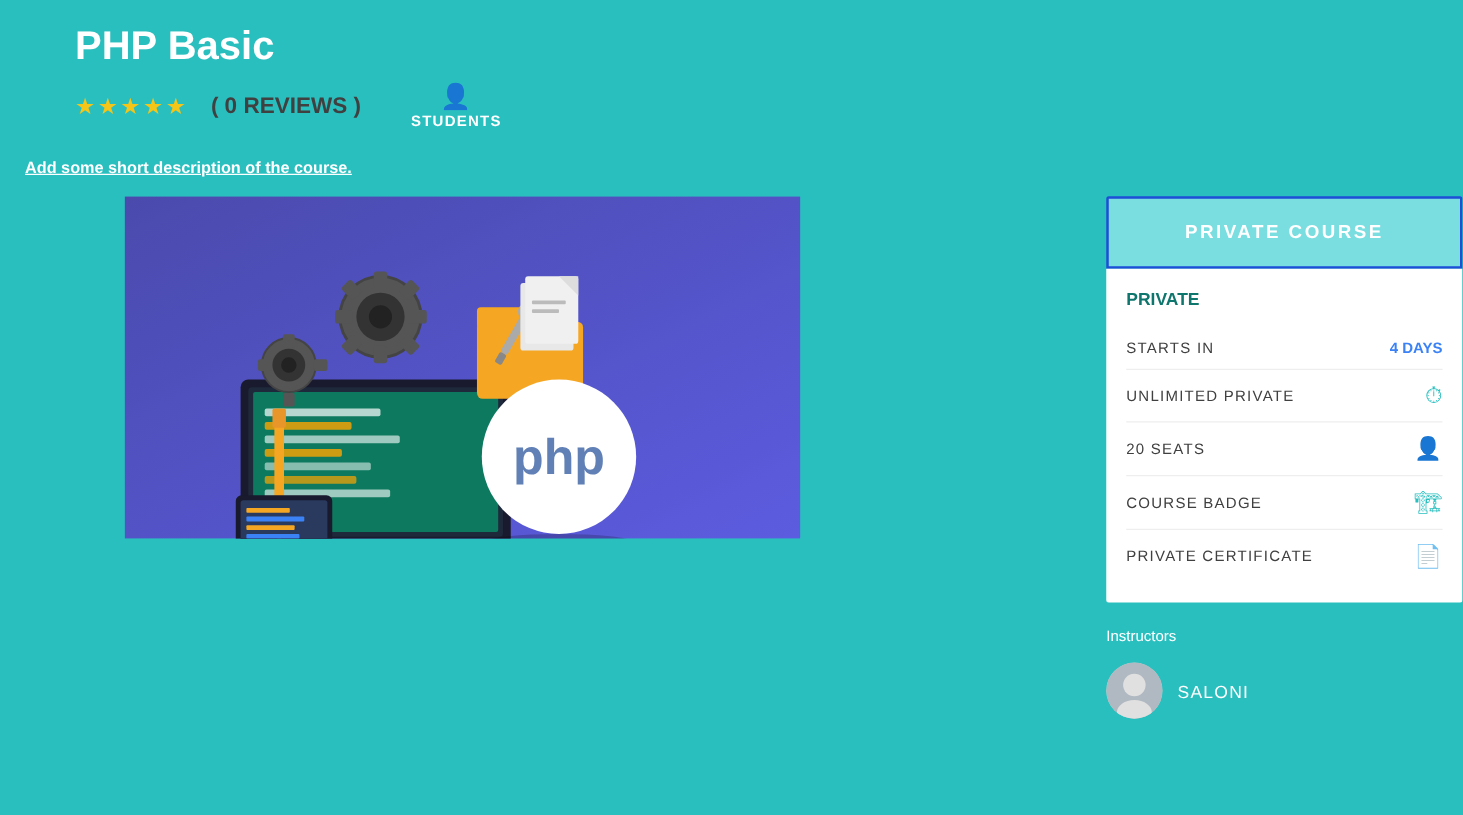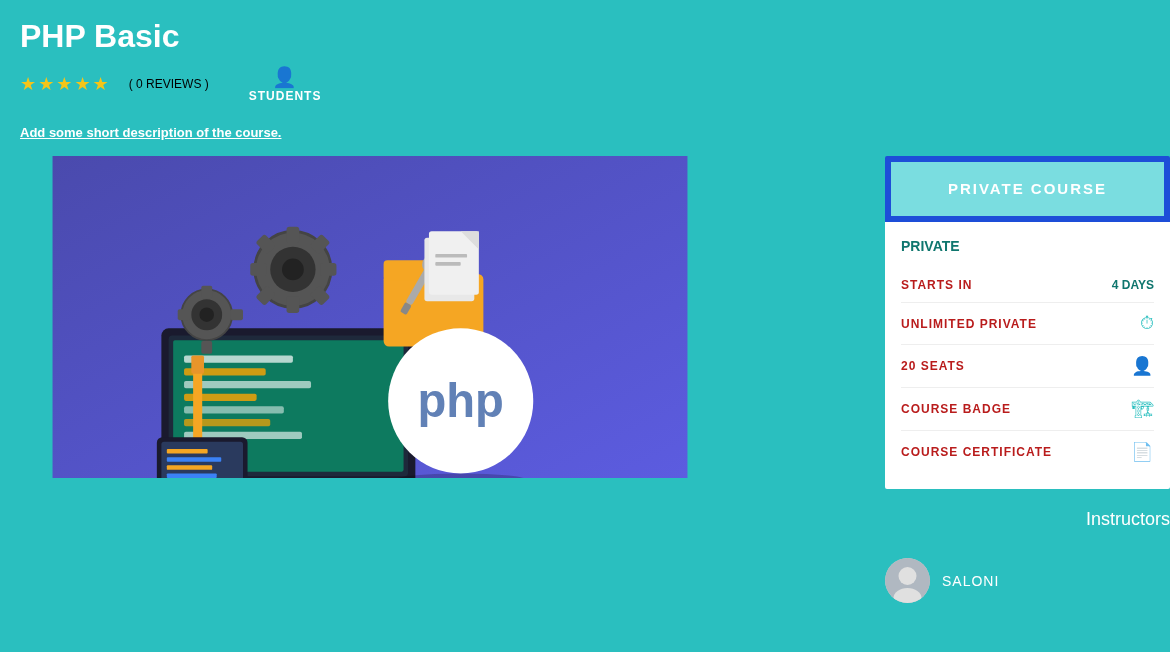--- a/index.html
+++ b/index.html
@@ -7,20 +7,21 @@
       background-color: #2abfbf;
       font-family: Arial, sans-serif;
       color: #fff;
       min-height: 652px;
       width: 1170px;
       overflow-x: hidden;
     }
 
     .page-header {
       padding: 18px 20px 8px 20px;
+      margin-left: 40px;
     }
 
     .page-title {
       font-size: 32px;
       font-weight: bold;
       color: #fff;
       margin-bottom: 10px;
     }
 
     .meta-row {
@@ -34,23 +35,23 @@
       display: flex;
       gap: 2px;
     }
 
     .star {
       color: #f5c518;
       font-size: 18px;
     }
 
     .reviews-label {
-      color: #000000;
-      font-size: 12px;
-      font-weight: normal;
+      color: #404040;
+      font-size: 18px;
+      font-weight: bold;
     }
 
     .students-block {
       display: flex;
       flex-direction: column;
       align-items: center;
       margin-left: 20px;
     }
 
     .students-icon {
@@ -75,41 +76,41 @@
 
     .main-content {
       display: flex;
       gap: 0;
       padding: 0 20px;
       align-items: flex-start;
     }
 
     .course-image-container {
       width: 700px;
-      height: 322px;
+      height: 274px;
       border-radius: 4px;
       overflow: hidden;
       flex-shrink: 0;
     }
 
     
     .course-image-container svg {
       width: 100%;
       height: 100%;
     }
 
     .sidebar {
       margin-left: 165px;
       width: 285px;
       flex-shrink: 0;
     }
 
     .private-course-header {
       background-color: #7adde0;
-      border: 6px solid #1d4ed8;
+      border: 2px solid #1d4ed8;
       padding: 18px;
       text-align: center;
       border-radius: 2px 2px 0 0;
     }
 
     .private-course-title {
       color: #fff;
       font-size: 15px;
       font-weight: bold;
       letter-spacing: 2px;
@@ -134,46 +135,45 @@
       align-items: center;
       padding: 10px 0;
       border-bottom: 1px solid #eee;
     }
 
     .detail-row:last-child {
       border-bottom: none;
     }
 
     .detail-label {
-      color: #b91c1c;
+      color: #404040;
       font-size: 12px;
-      font-weight: bold;
+      font-weight: normal;
       letter-spacing: 1px;
     }
 
     .detail-value {
-      color: #0f766e;
+      color: #3b82f6;
       font-size: 12px;
       font-weight: bold;
     }
 
     .detail-icon {
       color: #2abfbf;
       font-size: 18px;
     }
 
     .instructors-section {
       margin-top: 20px;
     }
 
     .instructors-label {
-      font-size: 18px;
-      color: #fff;
-      margin-bottom: 28px;
-      text-align: right;
+      font-size: 12px;
+      color: #fff;
+      margin-bottom: 14px;
     }
 
     .instructor-row {
       display: flex;
       align-items: center;
       gap: 12px;
     }
 
     .instructor-avatar {
       width: 45px;
@@ -331,21 +331,21 @@
         <span class="detail-label">20 SEATS</span>
         <span class="detail-icon">👤</span>
       </div>
 
       <div class="detail-row">
         <span class="detail-label">COURSE BADGE</span>
         <span class="detail-icon">🏗</span>
       </div>
 
       <div class="detail-row">
-        <span class="detail-label">COURSE CERTIFICATE</span>
+        <span class="detail-label">PRIVATE CERTIFICATE</span>
         <span class="detail-icon">📄</span>
       </div>
     </div>
 
     <div class="instructors-section">
       <div class="instructors-label">Instructors</div>
       <div class="instructor-row">
         <div class="instructor-avatar">
           <svg viewBox="0 0 45 45" xmlns="http://www.w3.org/2000/svg">
             <circle cx="22.5" cy="22.5" r="22.5" fill="#b0b8c1"></circle>

